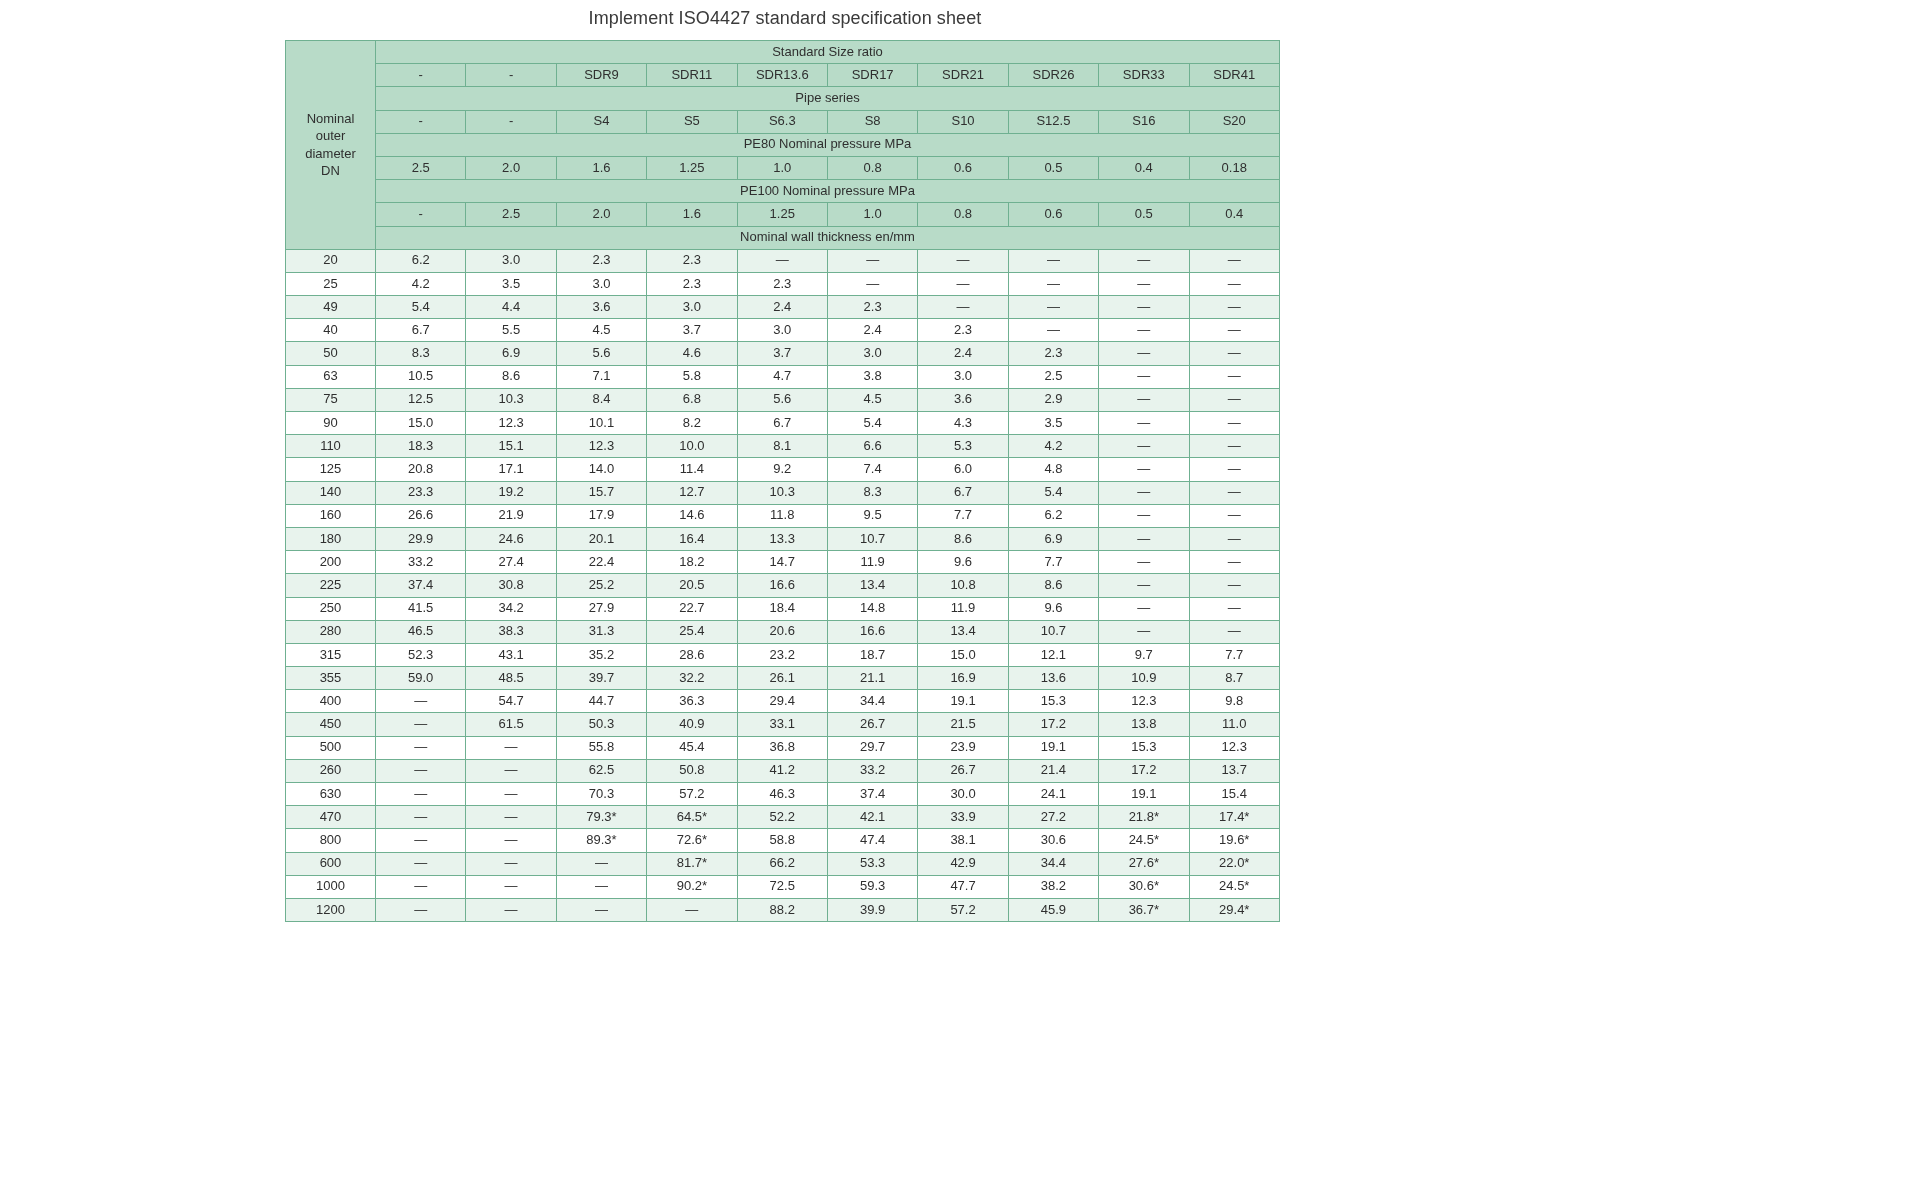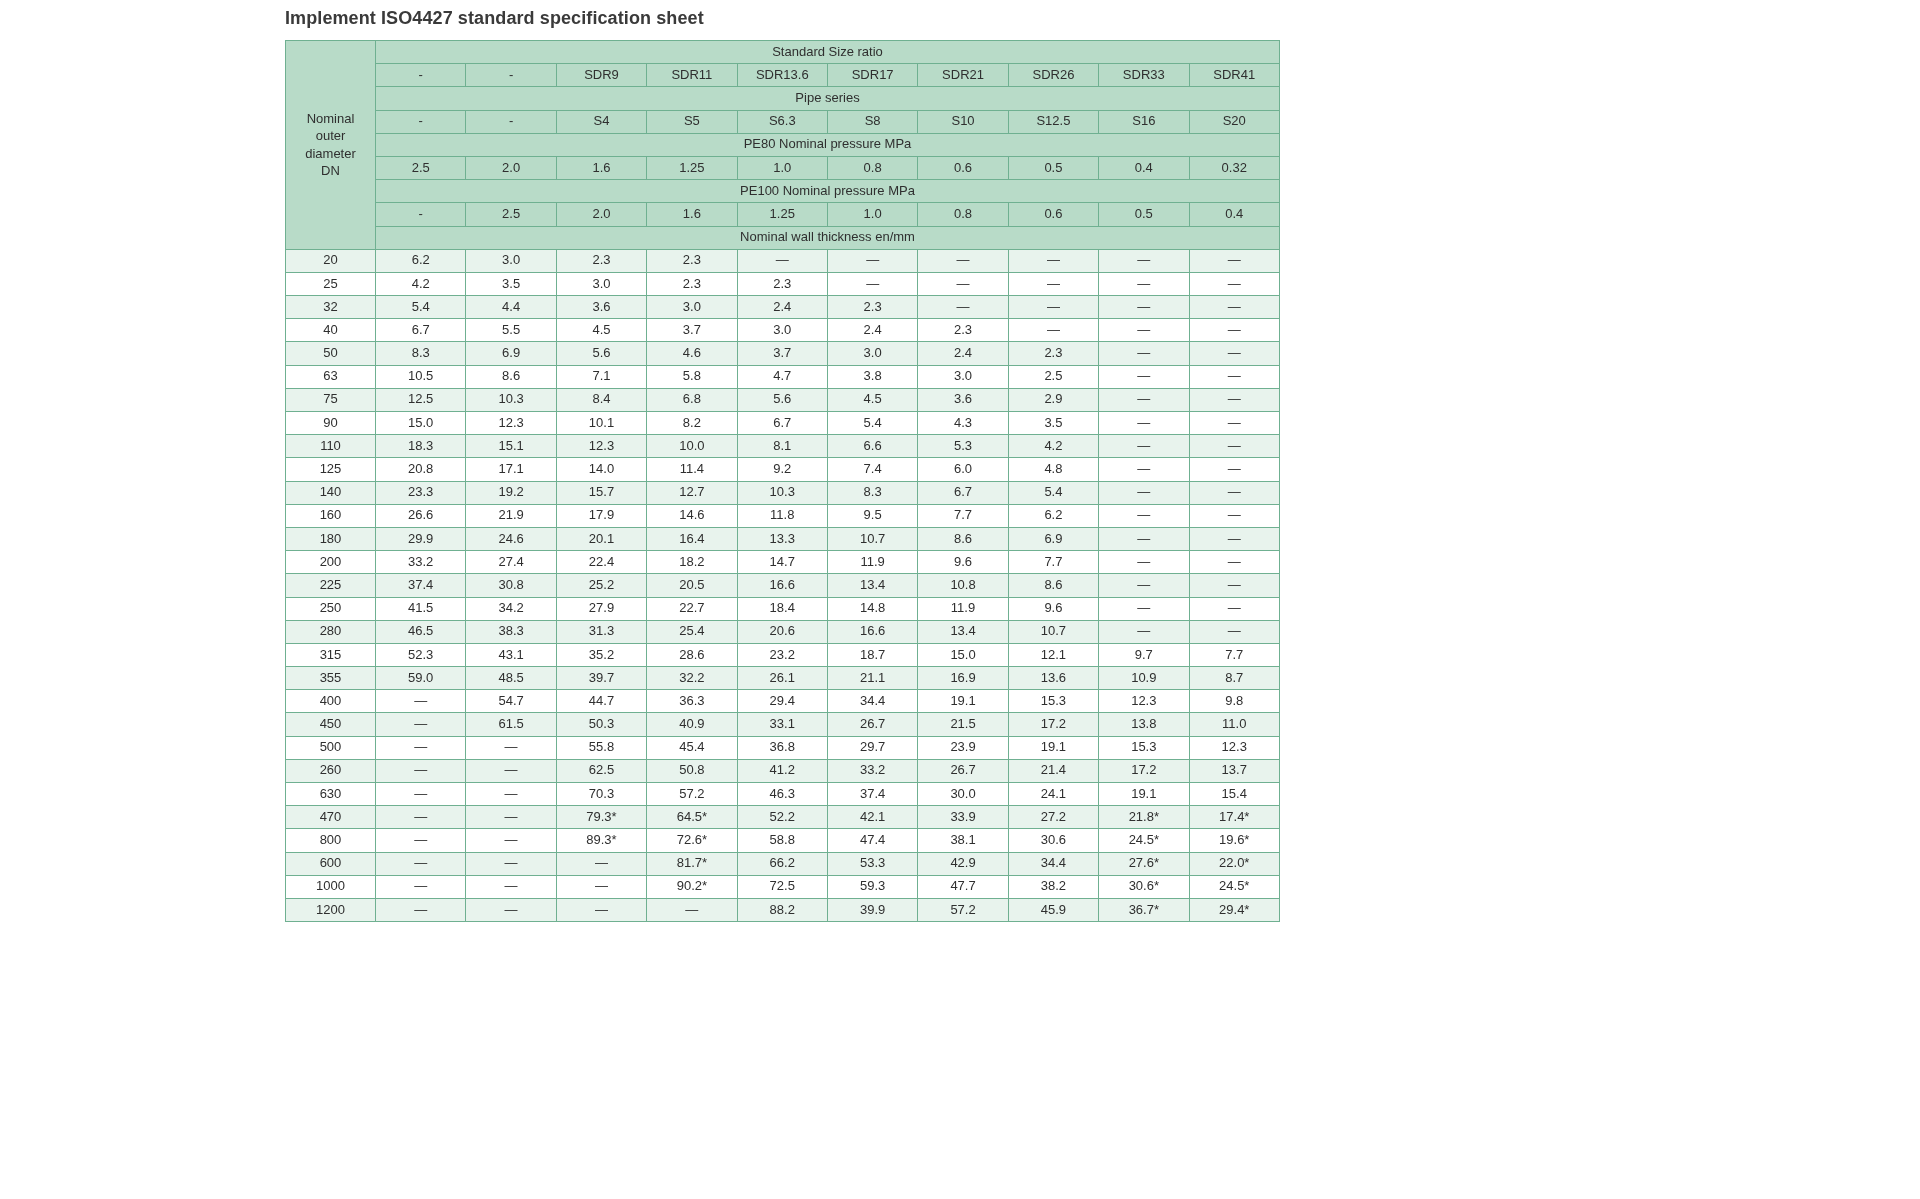--- a/index.html
+++ b/index.html
@@ -20,24 +20,25 @@
     font-family: "Liberation Sans", sans-serif;
   }
   .page {
     position: absolute;
     left: 285px;
     top: 8px;
     width: 1000px;
   }
   .title {
     font-size: 18px;
-    font-weight: 700;
+    font-weight: 400;
     color: var(--title-color);
     margin: 0 0 11px 0;
     letter-spacing: 0.1px;
+    text-align: center;
   }
   table.spec {
     border-collapse: collapse;
     table-layout: fixed;
     width: 995px;
   }
   table.spec th, table.spec td {
     border: 1px solid var(--border-color);
     font-size: 13px;
     font-weight: 400;
@@ -117,21 +118,21 @@
         <tr>
           <th class="hdr band-value">2.5</th>
           <th class="hdr band-value">2.0</th>
           <th class="hdr band-value">1.6</th>
           <th class="hdr band-value">1.25</th>
           <th class="hdr band-value">1.0</th>
           <th class="hdr band-value">0.8</th>
           <th class="hdr band-value">0.6</th>
           <th class="hdr band-value">0.5</th>
           <th class="hdr band-value">0.4</th>
-          <th class="hdr band-value">0.32</th>
+          <th class="hdr band-value">0.18</th>
         </tr>
         <tr>
           <th class="hdr band-label" colspan="10">PE100 Nominal pressure MPa</th>
         </tr>
         <tr>
           <th class="hdr band-value">-</th>
           <th class="hdr band-value">2.5</th>
           <th class="hdr band-value">2.0</th>
           <th class="hdr band-value">1.6</th>
           <th class="hdr band-value">1.25</th>
@@ -164,21 +165,21 @@
           <td>3.0</td>
           <td>2.3</td>
           <td>2.3</td>
           <td>—</td>
           <td>—</td>
           <td>—</td>
           <td>—</td>
           <td>—</td>
         </tr>
         <tr class="row-odd">
-          <td class="dn">32</td>
+          <td class="dn">49</td>
           <td>5.4</td>
           <td>4.4</td>
           <td>3.6</td>
           <td>3.0</td>
           <td>2.4</td>
           <td>2.3</td>
           <td>—</td>
           <td>—</td>
           <td>—</td>
           <td>—</td>

